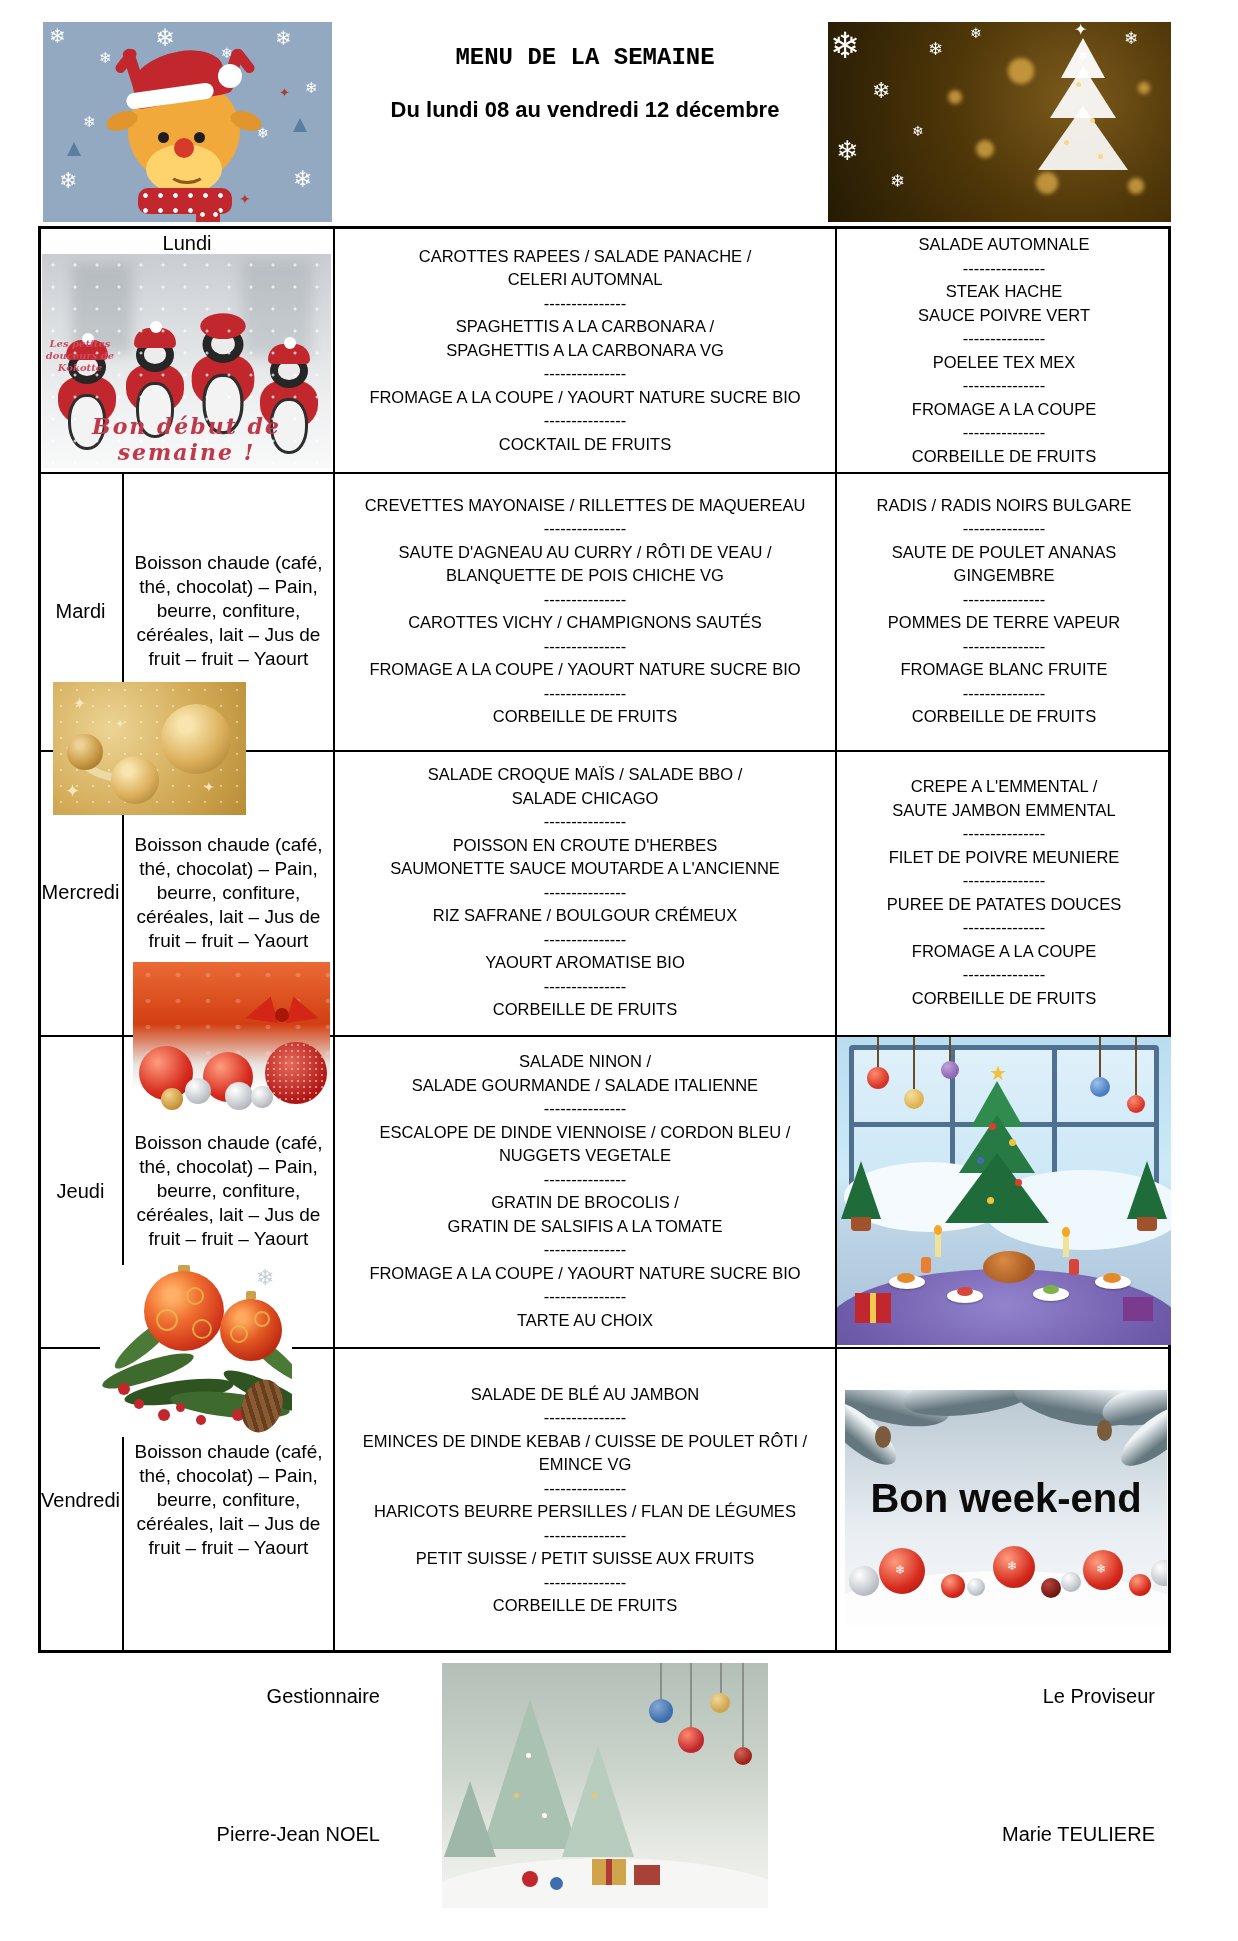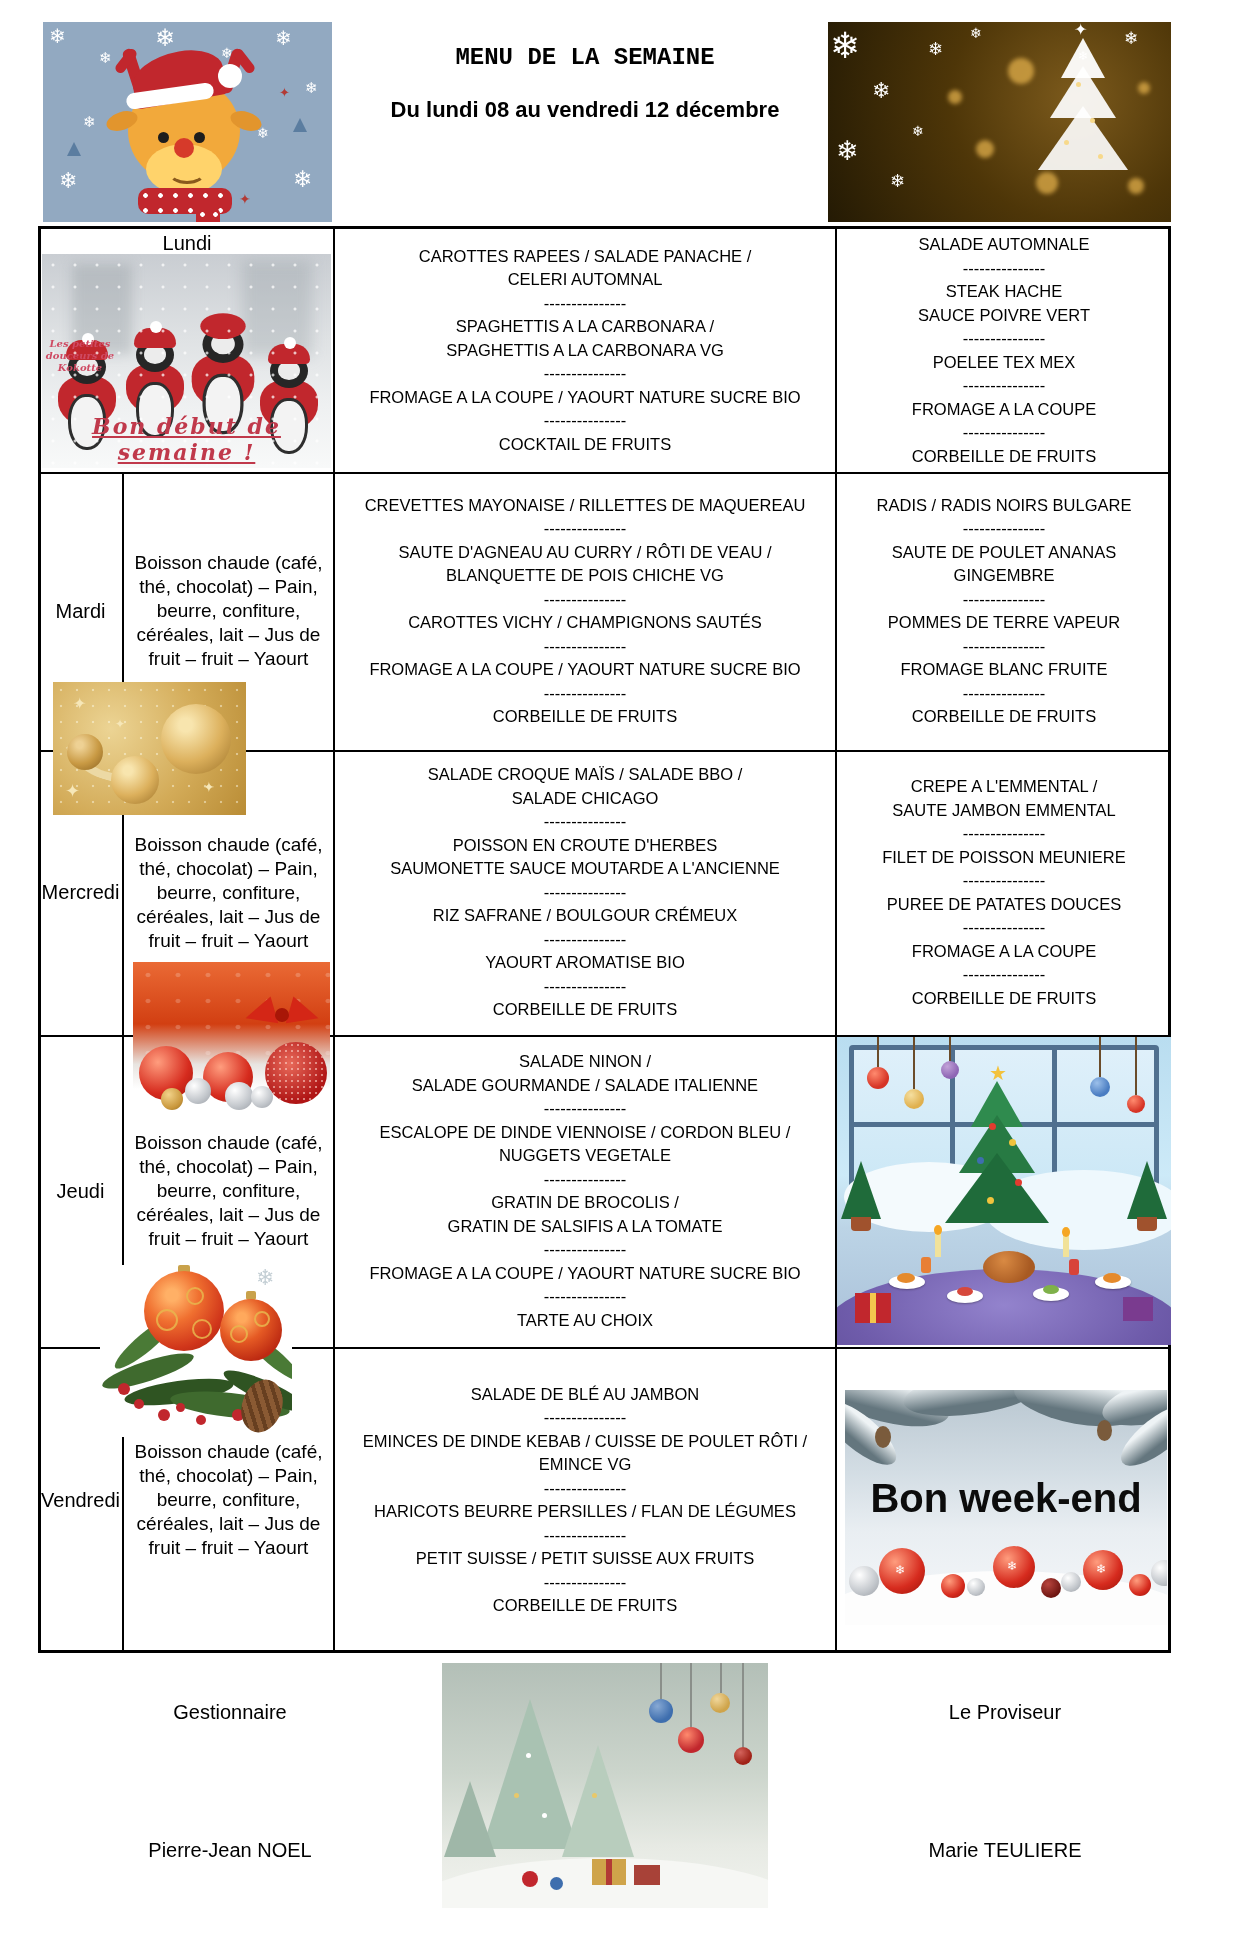--- a/index.html
+++ b/index.html
@@ -17,21 +17,21 @@
   .menu{position:absolute;left:337px;width:496px;display:flex;flex-direction:column;
         align-items:center;justify-content:center;text-align:center;
         font-size:16.5px;line-height:23.5px;white-space:nowrap;z-index:1;}
   .dinner{left:839px;width:330px;}
   .daylab{position:absolute;left:41px;width:79px;display:flex;align-items:center;
           justify-content:center;font-size:20px;z-index:1;}
   .bf{position:absolute;left:124px;width:209px;display:flex;flex-direction:column;
       align-items:center;justify-content:center;text-align:center;
       font-size:19px;line-height:24px;z-index:1;}
   .title-block{position:absolute;left:335px;width:500px;text-align:center;font-weight:bold;}
-  .foot-txt{position:absolute;width:300px;text-align:center;font-size:20px;margin-top:16px;}
+  .foot-txt{position:absolute;width:300px;text-align:right;font-size:20px;}
   
   .imgbox{position:absolute;overflow:hidden;z-index:2;}
   .sf{position:absolute;color:#fff;line-height:1;}
   .bok{position:absolute;border-radius:50%;background:#e0ae4a;filter:blur(2px);opacity:.75;}
   
   .hdr-left{left:43px;top:22px;width:289px;height:200px;background:#92a9c1;}
   .rd-part{position:absolute;}
   
   .penguins{left:42px;top:254px;width:289px;height:214px;
             background:linear-gradient(180deg,#c9cdd2 0%,#dfe2e4 40%,#eef0f1 70%,#f8f9f9 100%);}
@@ -39,21 +39,21 @@
   .pg-hat{position:absolute;top:2px;left:10px;width:42px;height:20px;background:#c1272d;border-radius:20px 20px 6px 6px;}
   .pg-pom{position:absolute;top:-5px;left:26px;width:12px;height:12px;border-radius:50%;background:#fff;}
   .pg-head{position:absolute;top:12px;left:12px;width:38px;height:34px;background:#262626;border-radius:50%;}
   .pg-face{position:absolute;top:19px;left:20px;width:22px;height:19px;background:#ececec;border-radius:50%;}
   .pg-coat{position:absolute;top:38px;left:2px;width:58px;height:50px;background:#c1272d;border-radius:45% 45% 55% 55%;}
   .pg-body{position:absolute;top:56px;left:12px;width:38px;height:56px;background:#f3f3f3;border:3px solid #2e2e2e;
            border-radius:45% 45% 48% 48%;box-sizing:border-box;}
   .snowdots{position:absolute;inset:0;background-image:radial-gradient(rgba(255,255,255,.9) 1.2px,transparent 1.8px);
             background-size:22px 22px;opacity:.8;}
   .pg-caption{position:absolute;left:0;right:0;bottom:3px;text-align:center;
-              font:italic 700 22px "DejaVu Serif",serif;color:#c0394b;letter-spacing:2px;text-decoration:underline;}
+              font:italic 700 22px "DejaVu Serif",serif;color:#c0394b;letter-spacing:2px;}
   .pg-mark{position:absolute;left:3px;top:84px;width:70px;font:italic 700 10px "DejaVu Serif",serif;
            color:#cf4a63;line-height:12px;text-align:center;}
   
   .goldimg{left:53px;top:682px;width:193px;height:133px;
            background:radial-gradient(circle at 30% 35%,#ecd494 0%,#d3ab58 55%,#b98c35 100%);}
   .gold-spark{position:absolute;inset:0;background-image:radial-gradient(rgba(255,255,240,.8) 1px,transparent 1.6px);
               background-size:16px 16px;opacity:.55;}
   .gball{position:absolute;border-radius:50%;background:radial-gradient(circle at 35% 30%,#f8e5ae 10%,#dcb05c 55%,#9c7228 100%);}
   
   .rbimg{left:133px;top:962px;width:197px;height:155px;
@@ -303,21 +303,21 @@
       <div>RIZ SAFRANE / BOULGOUR CRÉMEUX</div>
       <div>---------------</div>
       <div>YAOURT AROMATISE BIO</div>
       <div>---------------</div>
       <div>CORBEILLE DE FRUITS</div>
     </div>
   <div class="menu dinner" style="top:752px;height:281px;">
       <div>CREPE A L'EMMENTAL /</div>
       <div>SAUTE JAMBON EMMENTAL</div>
       <div>---------------</div>
-      <div>FILET DE POISSON MEUNIERE</div>
+      <div>FILET DE POIVRE MEUNIERE</div>
       <div>---------------</div>
       <div>PUREE DE PATATES DOUCES</div>
       <div>---------------</div>
       <div>FROMAGE A LA COUPE</div>
       <div>---------------</div>
       <div>CORBEILLE DE FRUITS</div>
     </div>
 
   <div class="imgbox rbimg">
     <div class="rb-bokeh"></div>

